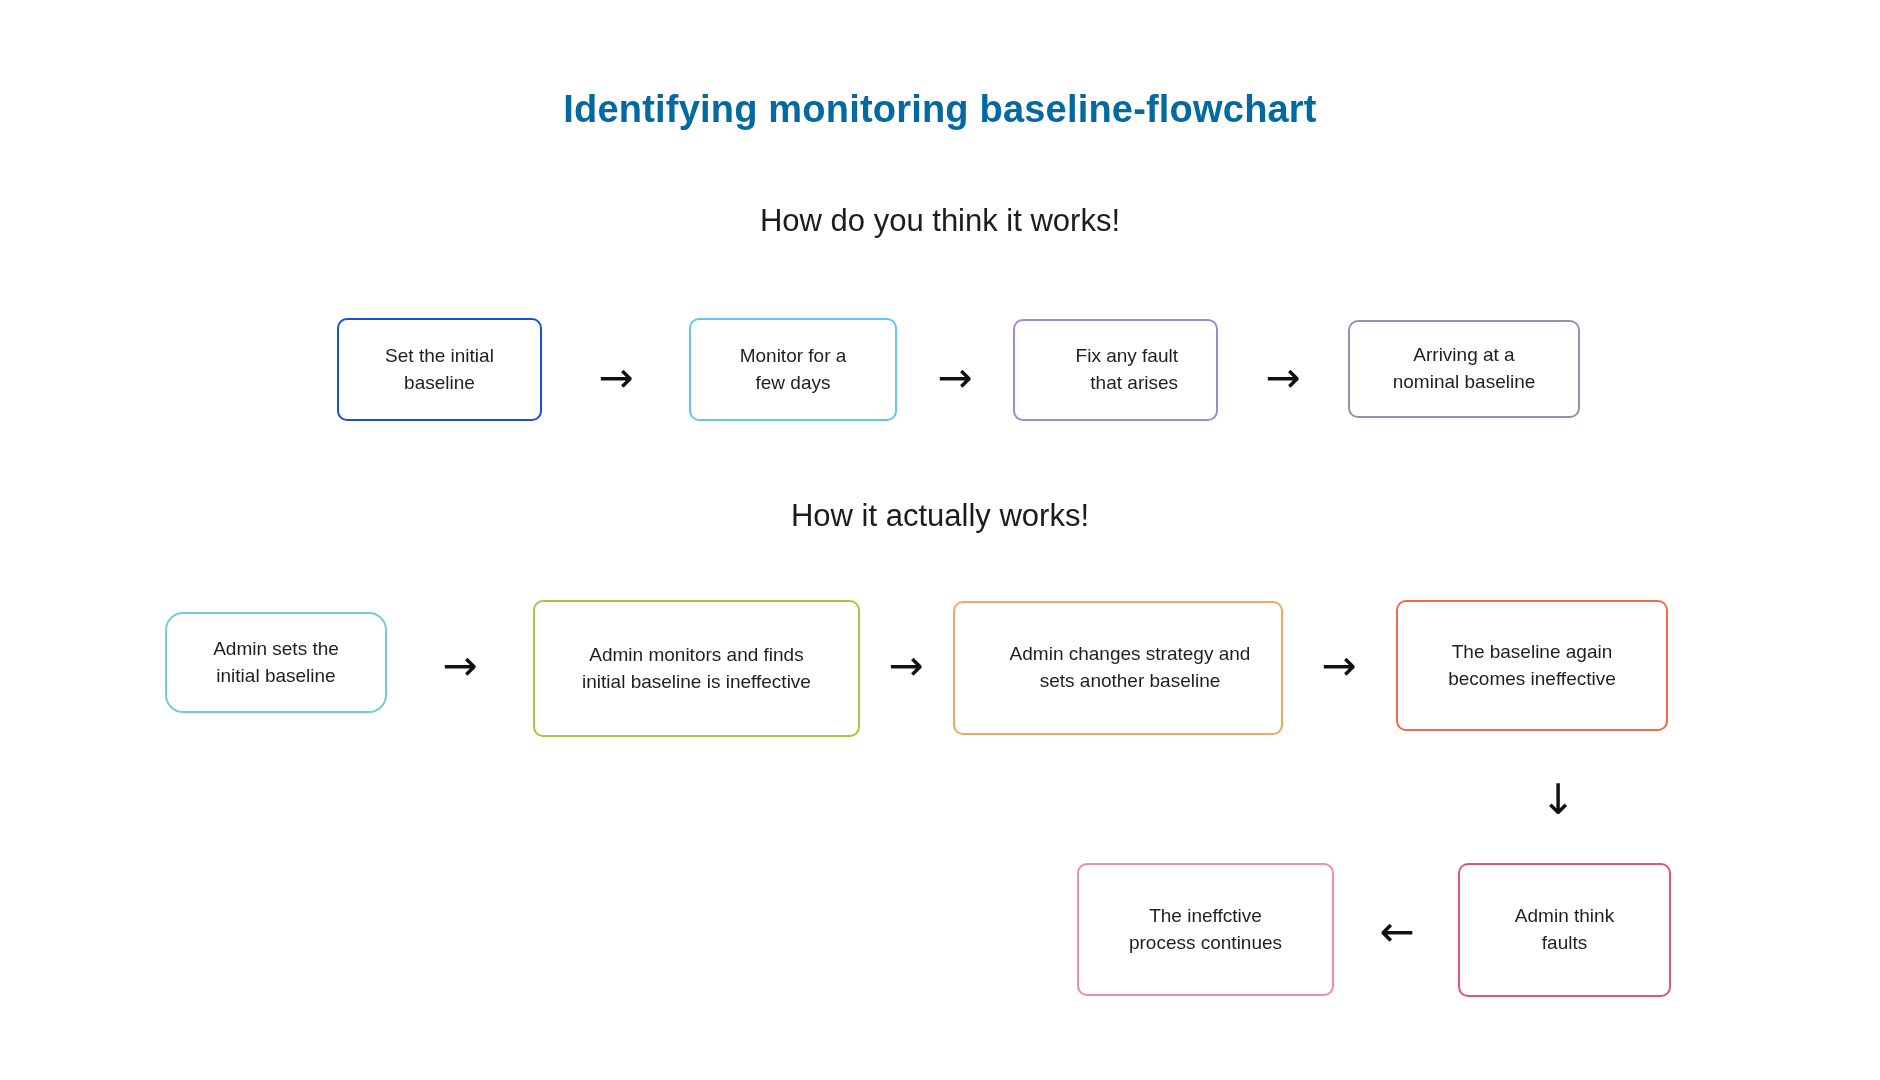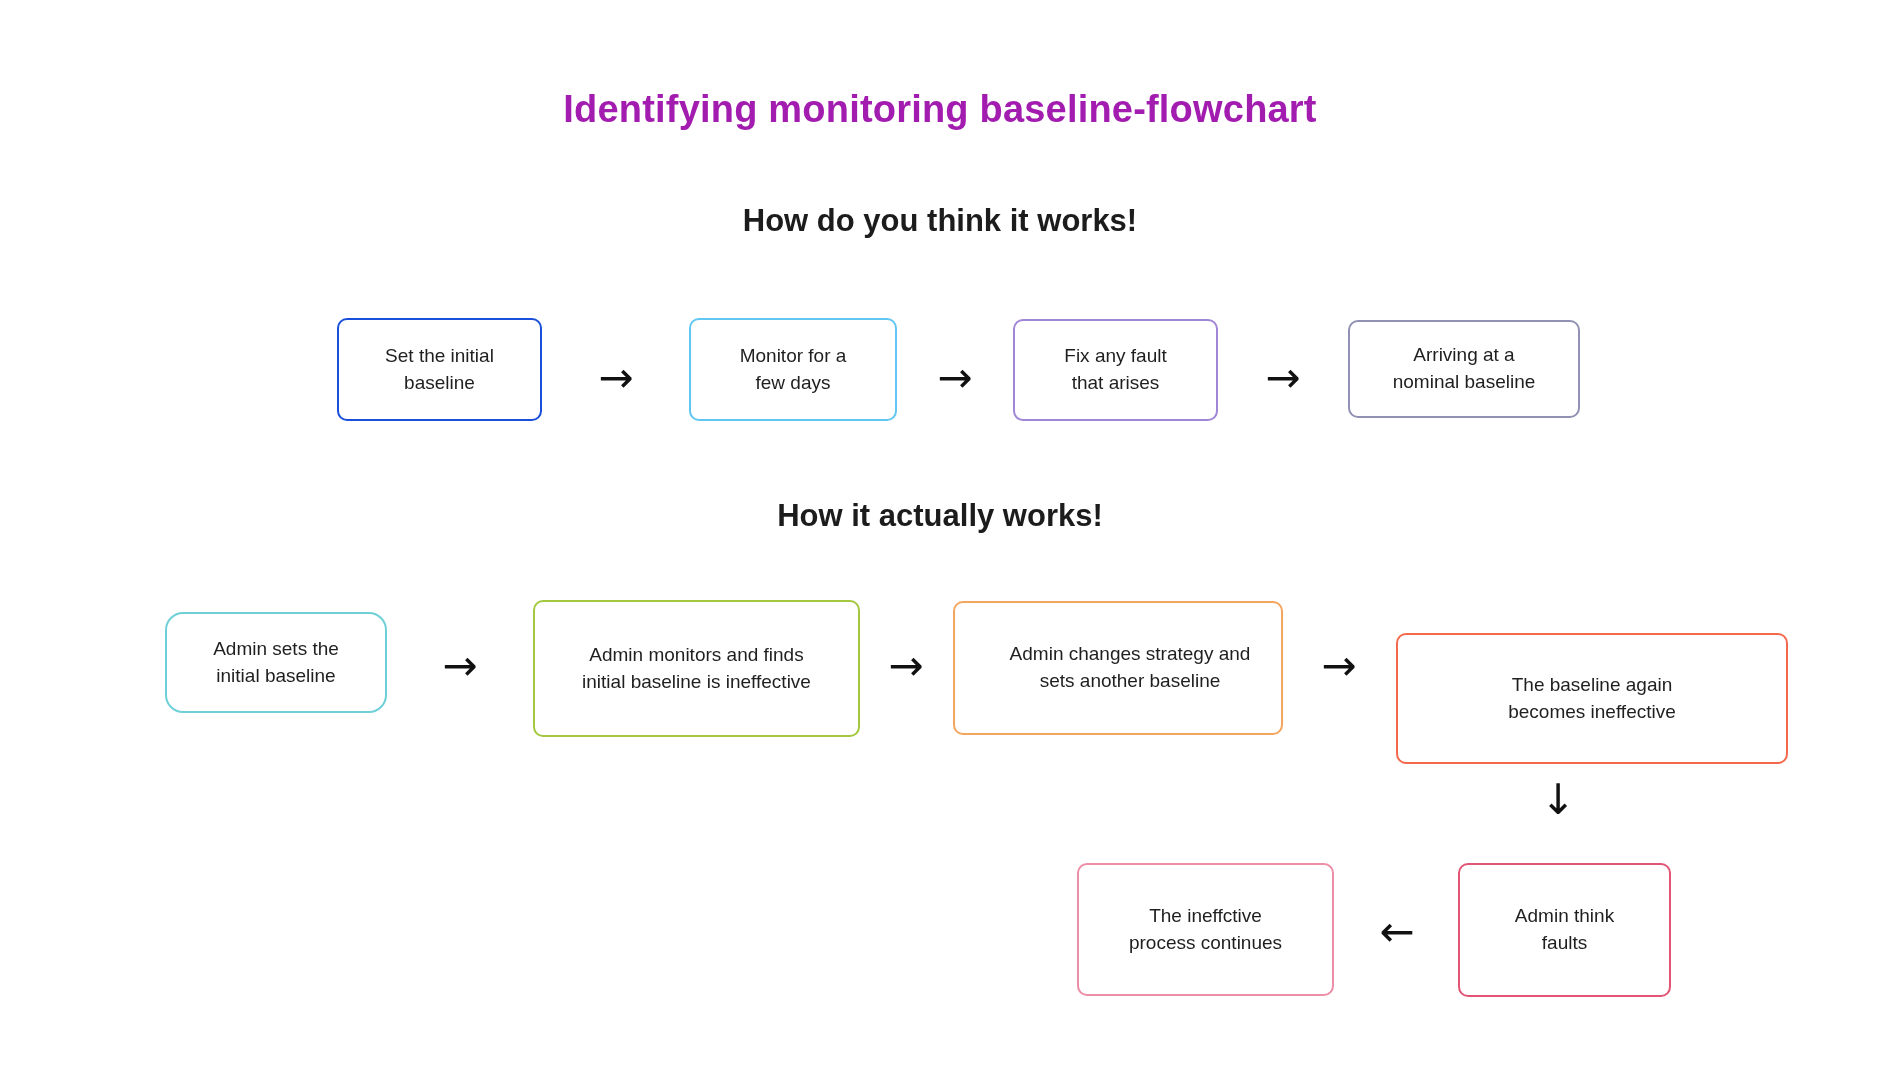--- a/index.html
+++ b/index.html
@@ -18,30 +18,30 @@
   .title {
     position: absolute;
     top: 88px;
     left: 0;
     width: 100%;
     margin: 0;
     text-align: center;
     font-size: 38px;
     font-weight: 700;
     letter-spacing: 0.2px;
-    color: #a21caf;
+    color: #0369a1;
   }
   .subheading {
     position: absolute;
     left: 0;
     width: 100%;
     margin: 0;
     text-align: center;
     font-size: 31px;
-    font-weight: 700;
+    font-weight: 400;
     color: #1c1c1c;
   }
   #sub1 { top: 203px; }
   #sub2 { top: 498px; }
 
   .box {
     position: absolute;
     background: #ffffff;
     border: 2px solid #6d28d9;
     border-radius: 10px;
@@ -52,27 +52,27 @@
     box-sizing: border-box;
     font-size: 19px;
     line-height: 1.4;
     color: #1f1f1f;
   }
   .box span { display: inline-block; }
 
   
   #b11 { left: 337px;  top: 318px; width: 205px; height: 103px; }
   #b12 { left: 689px;  top: 318px; width: 208px; height: 103px; }
-  #b13 { left: 1013px; top: 319px; width: 205px; height: 102px; }
+  #b13 { left: 1013px; top: 319px; width: 205px; height: 102px; text-align: right; }
   #b14 { left: 1348px; top: 320px; width: 232px; height: 98px;  }
   
   #b21 { left: 165px;  top: 612px; width: 222px; height: 101px; }
   #b22 { left: 533px;  top: 600px; width: 327px; height: 137px; }
   #b23 { left: 953px;  top: 601px; width: 330px; height: 134px; padding-left: 24px; }
-  #b24 { left: 1396px; top: 633px; width: 392px; height: 131px; }
+  #b24 { left: 1396px; top: 600px; width: 272px; height: 131px; }
   
   #b31 { left: 1077px; top: 863px; width: 257px; height: 133px; }
   #b32 { left: 1458px; top: 863px; width: 213px; height: 134px; }
 
   
   #b11 span { max-width: 140px; }
   #b12 span { max-width: 130px; }
   #b13 span { max-width: 125px; }
   #b14 span { max-width: 165px; }
   #b21 span { max-width: 150px; }

